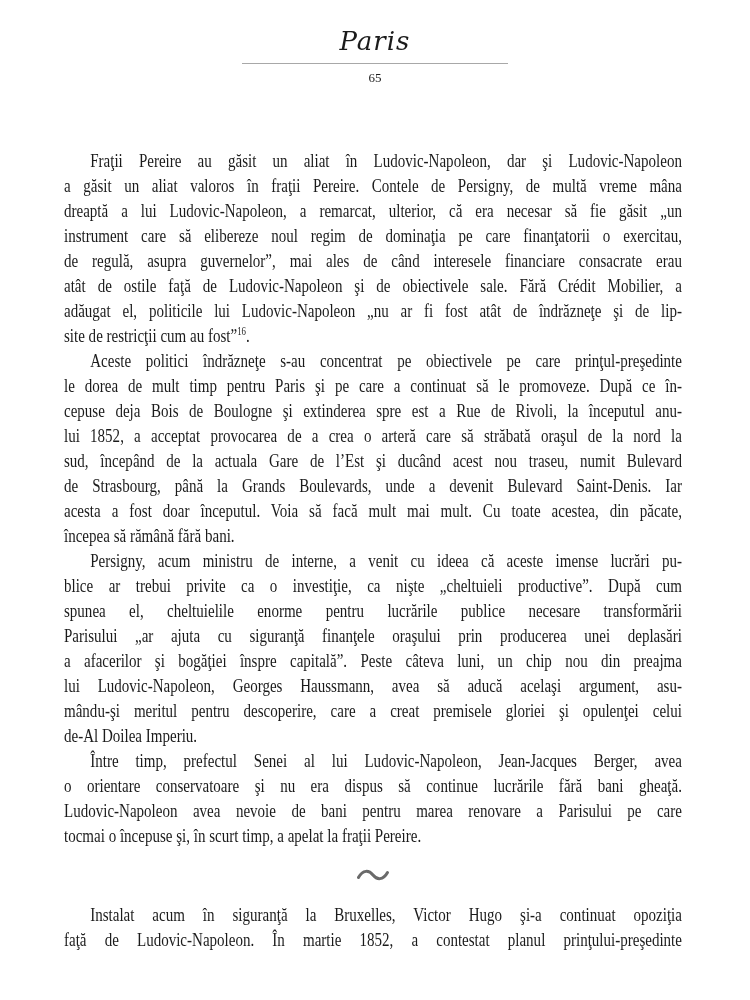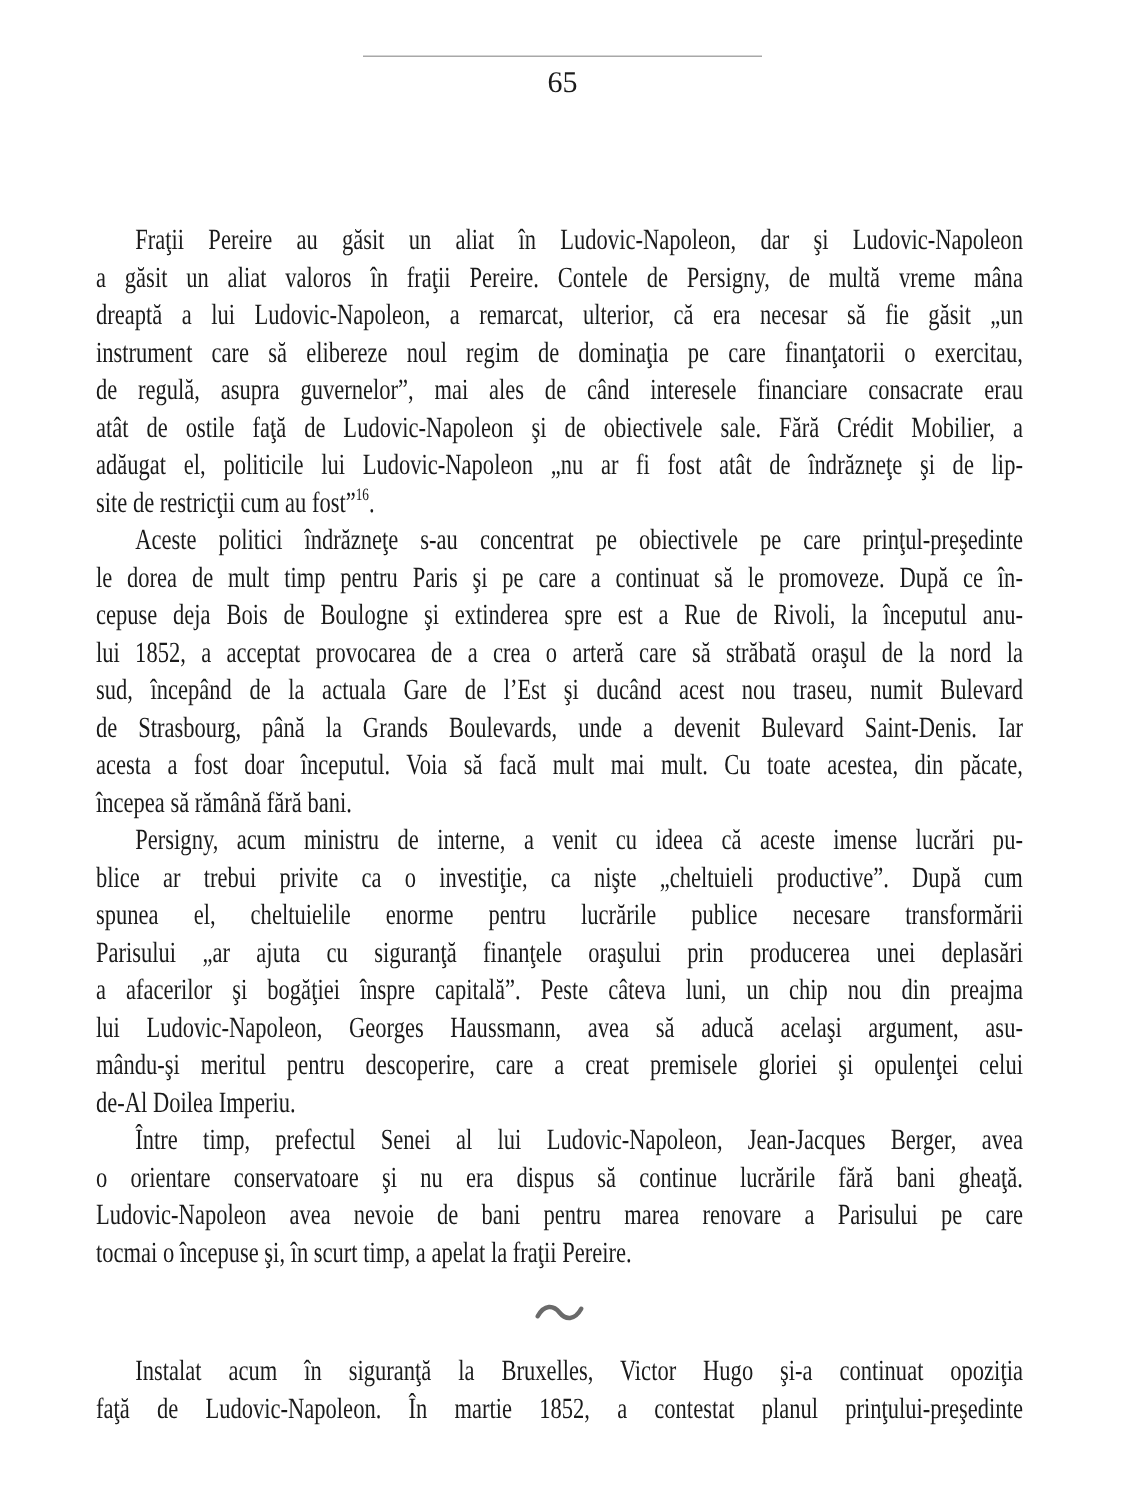--- a/index.html
+++ b/index.html
@@ -19,41 +19,42 @@
     position:relative;width:750px;height:1000px;
     background:var(--page-bg);overflow:hidden;
     color:var(--text-color);
   }
   .header{position:absolute;top:28px;left:0;right:0;text-align:center;}
   .running-title{
     font-family:"DejaVu Serif","Liberation Serif",serif;
     font-style:italic;font-size:26px;line-height:1;letter-spacing:1px;
   }
   .header-rule{width:266px;height:1px;background:var(--rule-color);margin:9px auto 0;}
-  .page-number{margin-top:7px;font-size:20px;line-height:1;}
+  .page-number{margin-top:7px;font-size:13px;line-height:1;}
   .body-col{position:absolute;left:64px;top:148px;width:618px;}
   
   .text-scale{width:802px;transform:scaleX(0.7705);transform-origin:left top;}
   .para{margin:0;padding:0;}
   .line{
     font-size:19.5px;line-height:25px;
     text-align:justify;text-align-last:justify;
     white-space:normal;
   }
   .line.first{text-indent:34px;}
   .line.flush{text-align-last:left;}
   sup{font-size:11.5px;line-height:0;vertical-align:super;}
   .sep{height:54px;display:flex;align-items:center;justify-content:center;}
   .sep svg{transform:scaleX(1.3);} 
 </style>
 </head>
 <body>
 
 <div class="page">
   <div class="header">
+    <div class="running-title">Paris</div>
     <div class="header-rule"></div>
     <div class="page-number">65</div>
   </div>
   <div class="body-col">
     <div class="text-scale" id="text-flow">
         <div class="para">
           <div class="line first">Fraţii Pereire au găsit un aliat în Ludovic-Napoleon, dar şi Ludovic-Napoleon</div>
           <div class="line">a găsit un aliat valoros în fraţii Pereire. Contele de Persigny, de multă vreme mâna</div>
           <div class="line">dreaptă a lui Ludovic-Napoleon, a remarcat, ulterior, că era necesar să fie găsit „un</div>
           <div class="line">instrument care să elibereze noul regim de dominaţia pe care finanţatorii o exercitau,</div>

